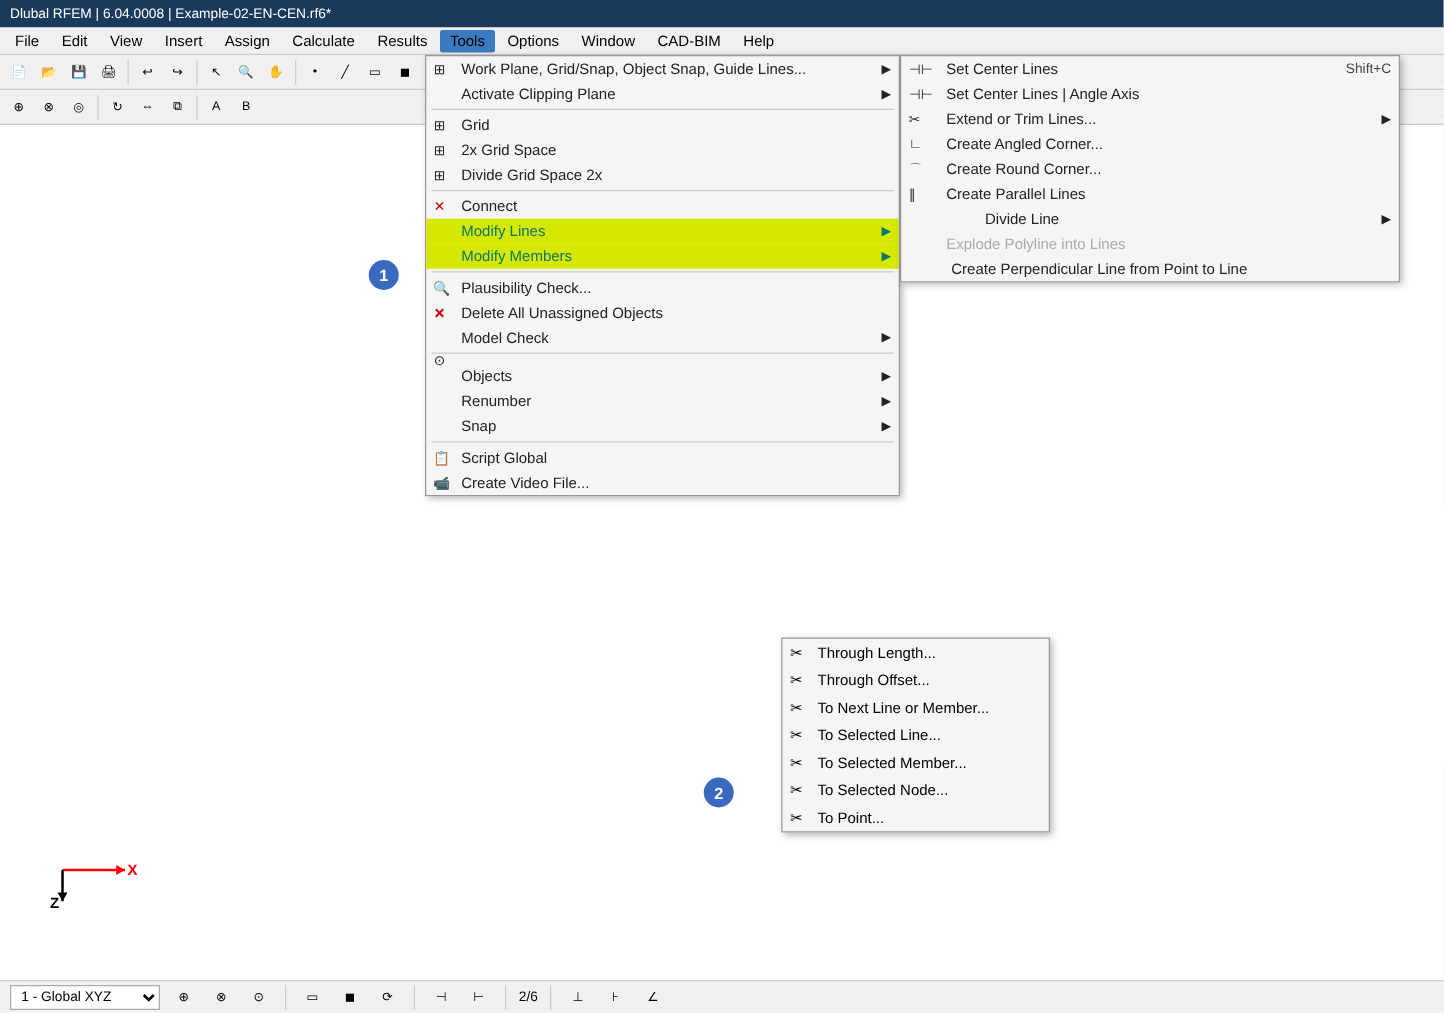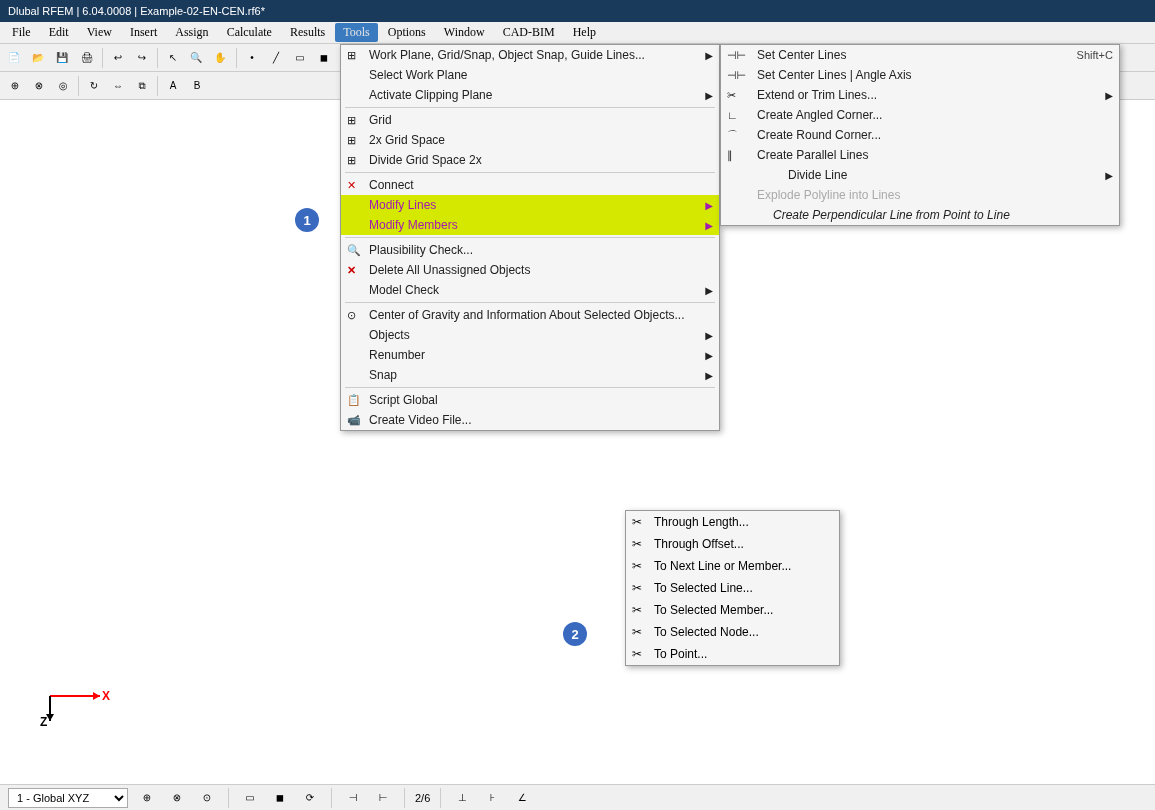--- a/index.html
+++ b/index.html
@@ -26,29 +26,28 @@
 
     
     #menu-bar {
       height: 22px;
       background: #f0f0f0;
       border-bottom: 1px solid #ccc;
       display: flex;
       align-items: center;
       padding: 0 4px;
       gap: 2px;
-      font-family: Liberation Serif, serif;
     }
     .menu-item {
       padding: 2px 8px;
       cursor: pointer;
       font-size: 12px;
       border-radius: 2px;
     }
-    .menu-item.tools-active { background: #3a7abf; color: #e5e5e5; }
+    .menu-item.tools-active { background: #3a7abf; color: #000000; }
 
     
     .toolbar-row {
       height: 28px;
       background: #f0f0f0;
       border-bottom: 1px solid #ccc;
       display: flex;
       align-items: center;
       padding: 0 4px;
       gap: 2px;
@@ -117,21 +116,21 @@
     }
     .menu-section-item {
       display: flex;
       align-items: center;
       padding: 3px 8px 3px 28px;
       cursor: pointer;
       font-size: 12px;
       color: #222;
       position: relative;
     }
-    .menu-section-item.highlighted { background: #d4e800; color: #a21caf; }
+    .menu-section-item.highlighted { background: #d4e800; color: #0f766e; }
     .menu-section-item .arrow {
       position: absolute;
       right: 6px;
       font-size: 10px;
     }
     .menu-section-item .icon {
       position: absolute;
       left: 6px;
       font-size: 11px;
     }
@@ -320,23 +319,20 @@
 </div>
 
 <div id="tools-menu">
 
   <div class="menu-section-item">
     <span class="icon">⊞</span>
     <span>Work Plane, Grid/Snap, Object Snap, Guide Lines...</span>
     <span class="arrow">▶</span>
   </div>
   <div class="menu-section-item">
-    <span>Select Work Plane</span>
-  </div>
-  <div class="menu-section-item">
     <span>Activate Clipping Plane</span>
     <span class="arrow">▶</span>
   </div>
   <div class="menu-separator"></div>
   <div class="menu-section-item">
     <span class="icon">⊞</span>
     <span>Grid</span>
   </div>
   <div class="menu-section-item">
     <span class="icon">⊞</span>
@@ -368,21 +364,20 @@
     <span class="icon cross-icon">✕</span>
     <span>Delete All Unassigned Objects</span>
   </div>
   <div class="menu-section-item">
     <span>Model Check</span>
     <span class="arrow">▶</span>
   </div>
   <div class="menu-separator"></div>
   <div class="menu-section-item">
     <span class="icon">⊙</span>
-    <span>Center of Gravity and Information About Selected Objects...</span>
   </div>
   <div class="menu-section-item">
     <span>Objects</span>
     <span class="arrow">▶</span>
   </div>
   <div class="menu-section-item">
     <span>Renumber</span>
     <span class="arrow">▶</span>
   </div>
   <div class="menu-section-item">
@@ -427,21 +422,21 @@
     <span class="icon" style="left:6px;position:absolute;">∥</span>
     <span>Create Parallel Lines</span>
   </div>
   <div class="menu-section-item" style="padding-left:36px;margin-left:31px;">
     <span>Divide Line</span>
     <span class="arrow">▶</span>
   </div>
   <div class="menu-section-item disabled" style="padding-left:36px;color:#aaa;">
     <span>Explode Polyline into Lines</span>
   </div>
-  <div class="menu-section-item" style="padding-left:52px;font-style:italic;">
+  <div class="menu-section-item" style="padding-left:40px;">
     <span>Create Perpendicular Line from Point to Line</span>
   </div>
 </div>
 
 <div id="divide-line-submenu">
   <div class="divide-menu-item">
     <span class="icon">✂</span>
     <span>Through Length...</span>
   </div>
   <div class="divide-menu-item">

